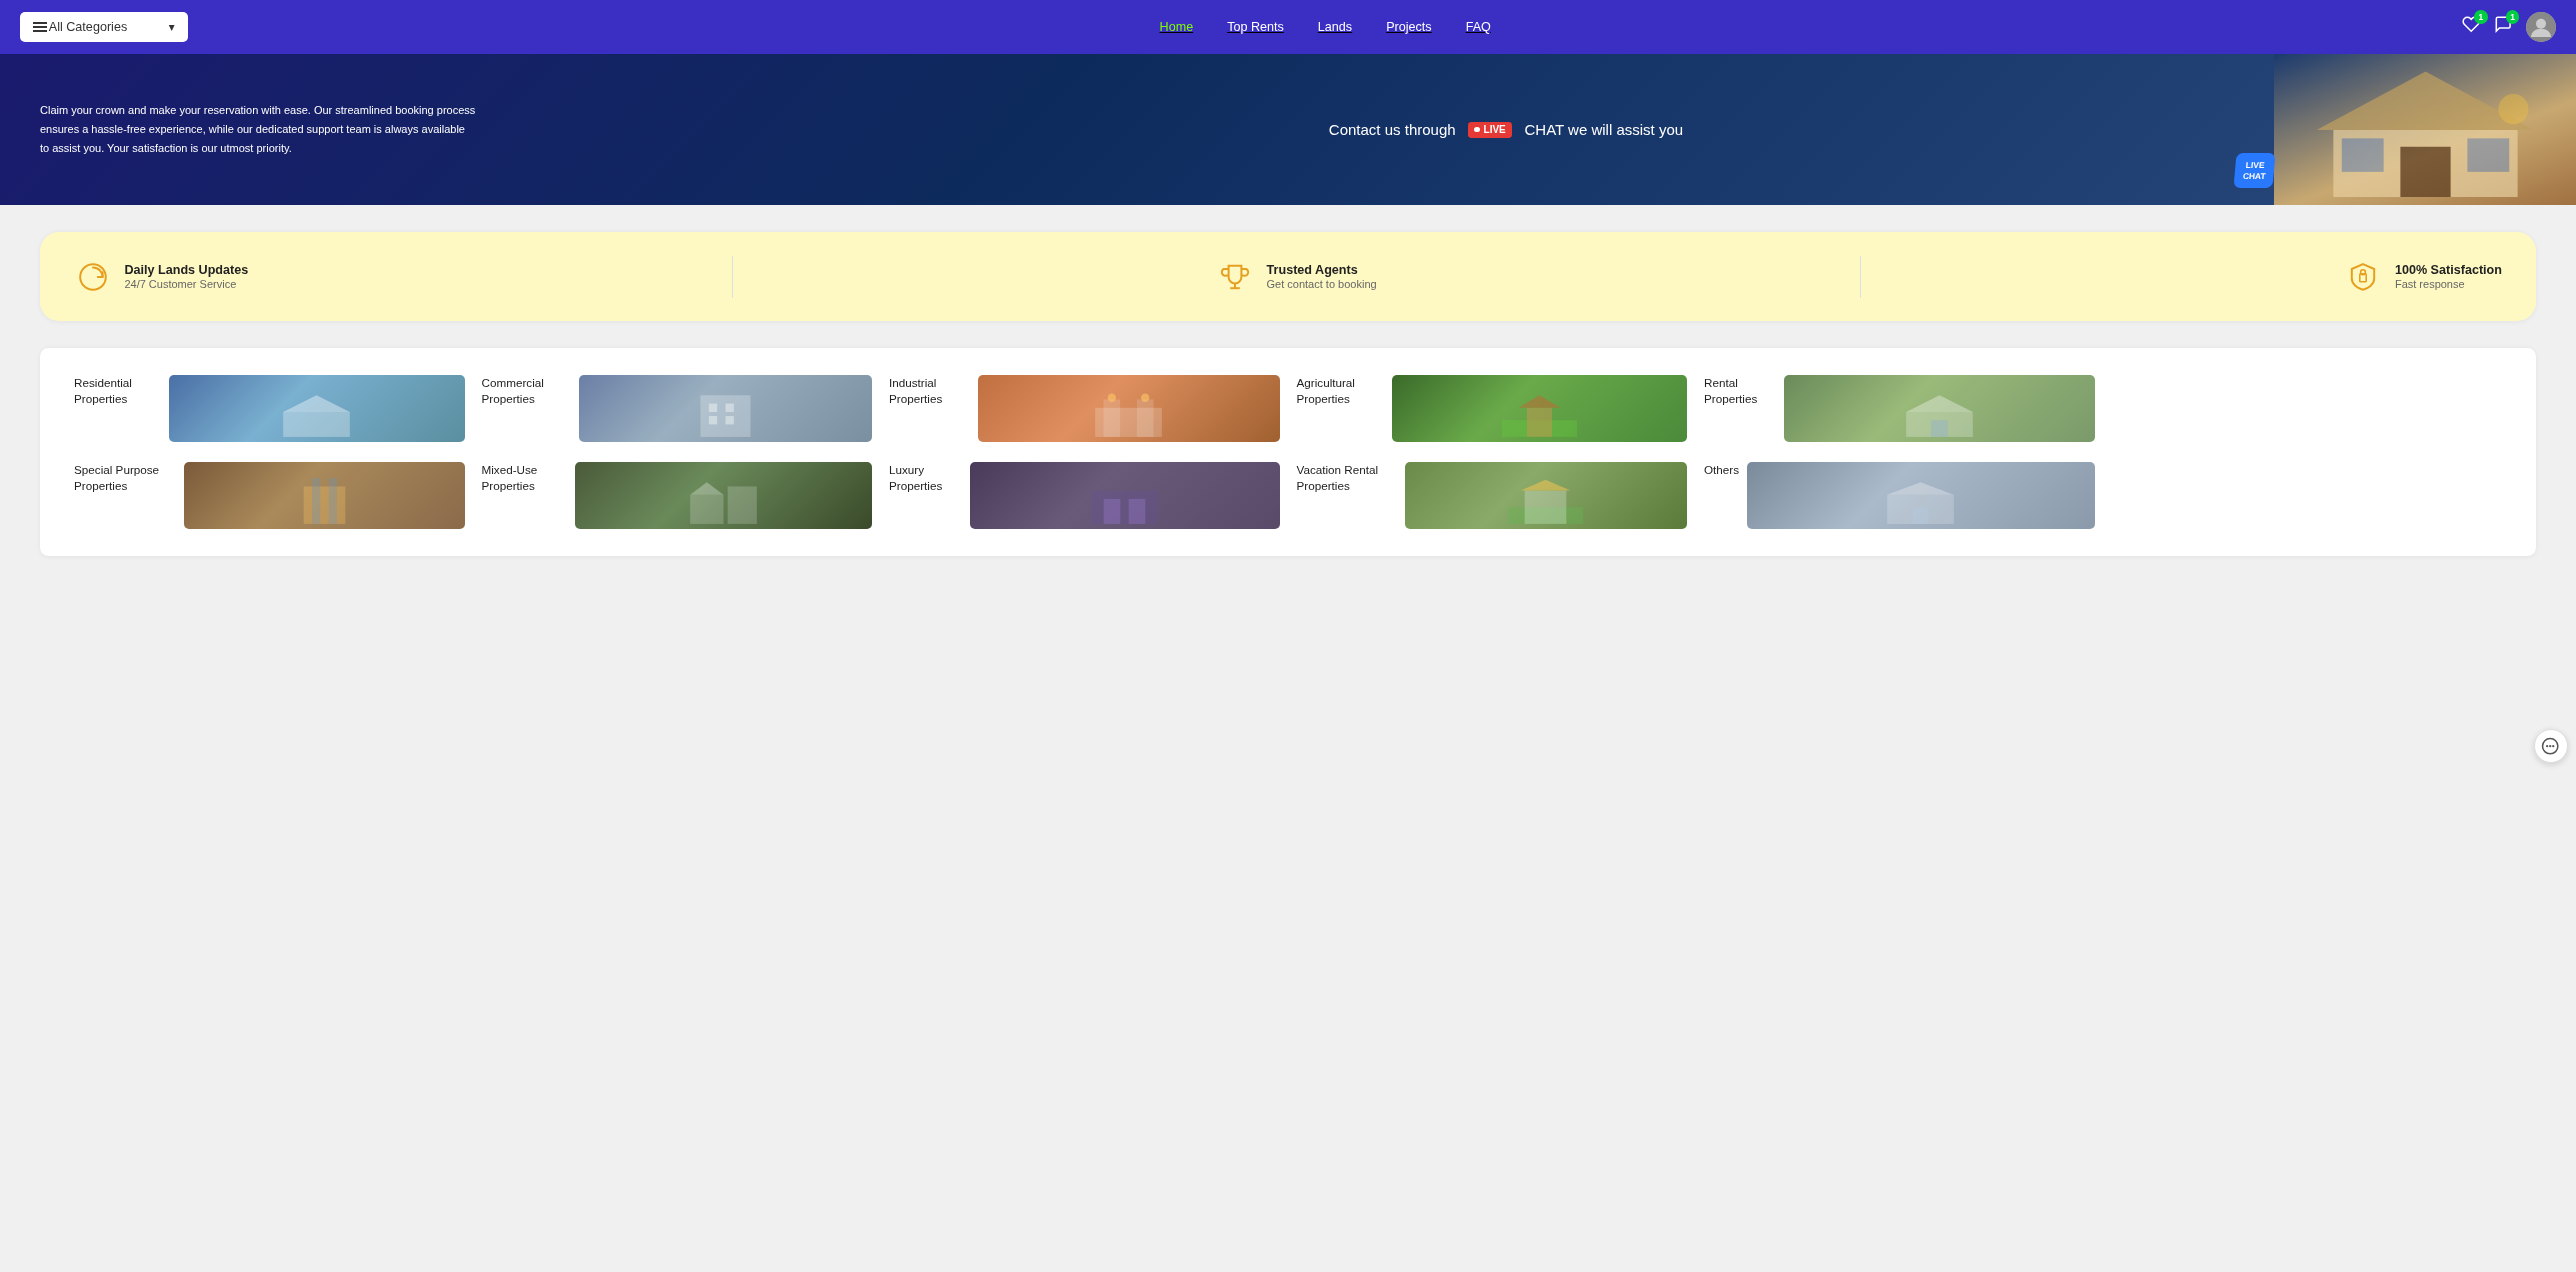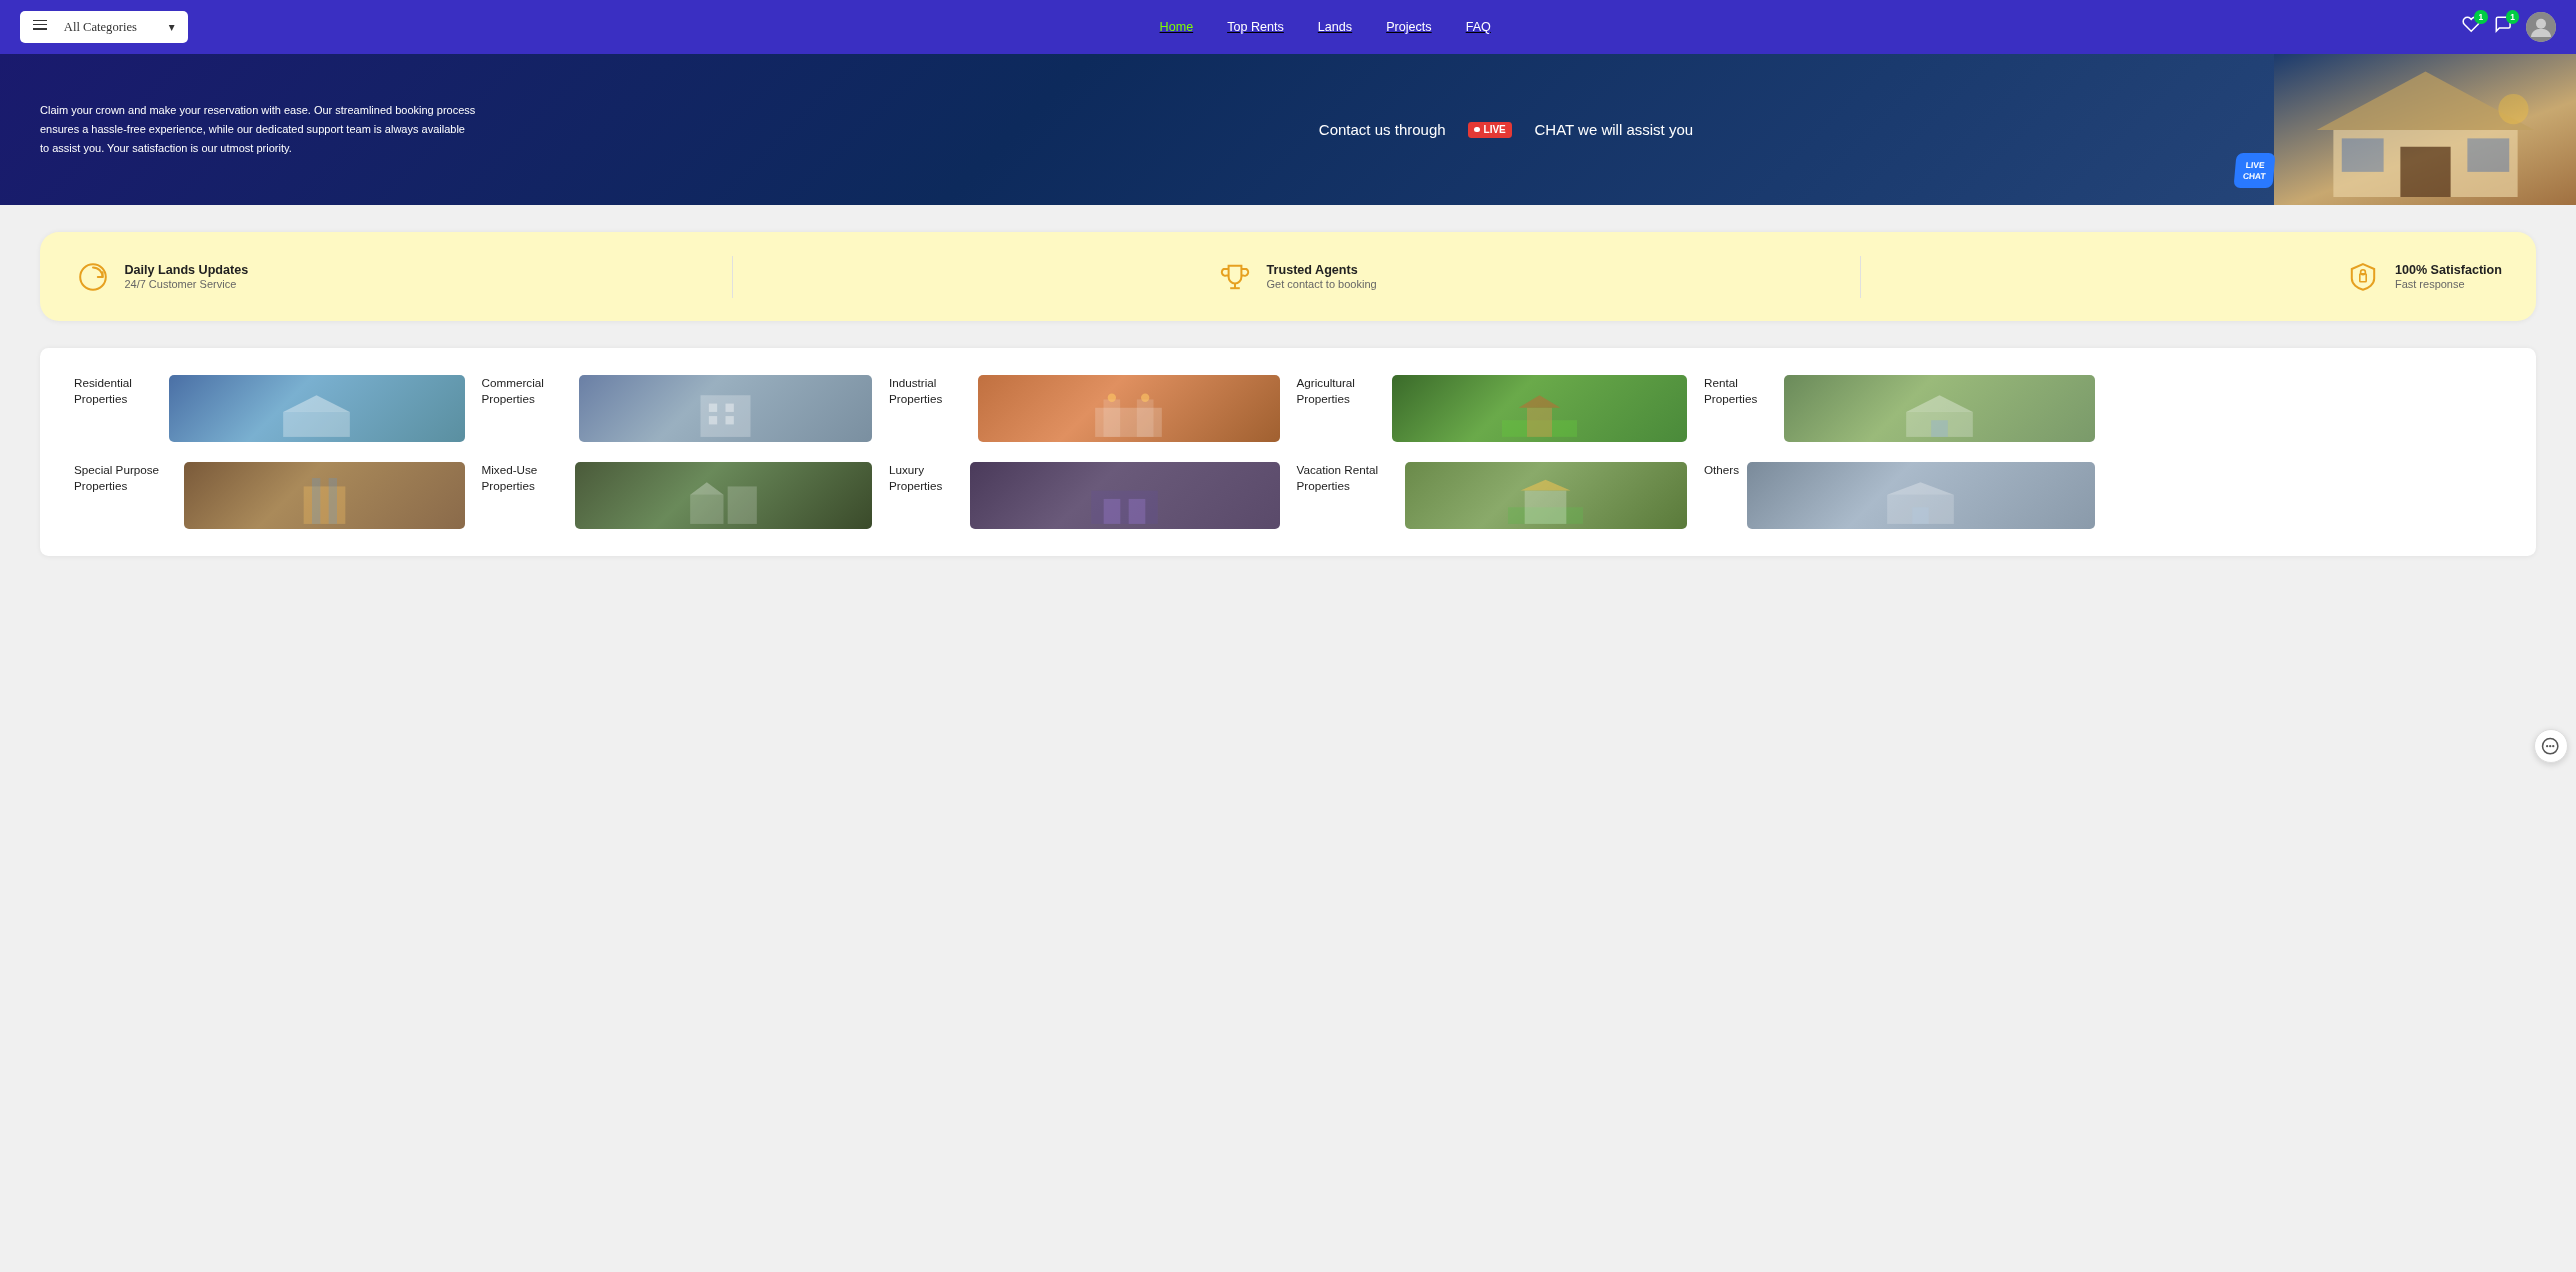--- a/index.html
+++ b/index.html
@@ -19,21 +19,21 @@
       background: white;
       border-radius: 5px;
       display: flex;
       align-items: center;
       padding: 8.4px 13.4px;
       gap: 8.4px;
       cursor: pointer;
       min-width: 168px;
       justify-content: space-between;
     }
-    .nav-categories-left { display: flex; align-items: flex-start; gap: 17px; font-family: Liberation Serif, serif; }
+    .nav-categories-left { display: flex; align-items: center; gap: 2px; }
     .hamburger-icon { display: flex; flex-direction: column; gap: 2.5px; }
     .hamburger-icon span { display: block; width: 13.4px; height: 1.7px; background: #333; }
     .nav-categories-label { font-size: 12.6px; font-weight: 500; color: #333; }
     .chevron-icon { color: #333; font-size: 11.7px; }
     .nav-links { display: flex; align-items: center; gap: 34px; margin: 0 auto; text-decoration: underline; }
     .nav-link { color: white; text-decoration: none; font-size: 12.6px; font-weight: 400; cursor: pointer; }
     .nav-link.active { color: #7eff00; font-weight: 500; }
     .nav-icons { display: flex; align-items: center; gap: 13.4px; }
     .nav-icon-btn { position: relative; cursor: pointer; color: white; font-size: 17px; }
     .badge {
@@ -65,21 +65,21 @@
       color: white;
       font-size: 11px;
       line-height: 1.7;
       z-index: 2;
     }
     .hero-center {
       margin: 0 auto;
       color: white;
       display: flex;
       align-items: center;
-      gap: 22px;
+      gap: 12px;
       font-size: 15px;
       z-index: 2;
     }
     .live-badge {
       background: #e53935;
       color: white;
       font-size: 10px;
       font-weight: bold;
       padding: 2.5px 6.7px;
       border-radius: 3.4px;

